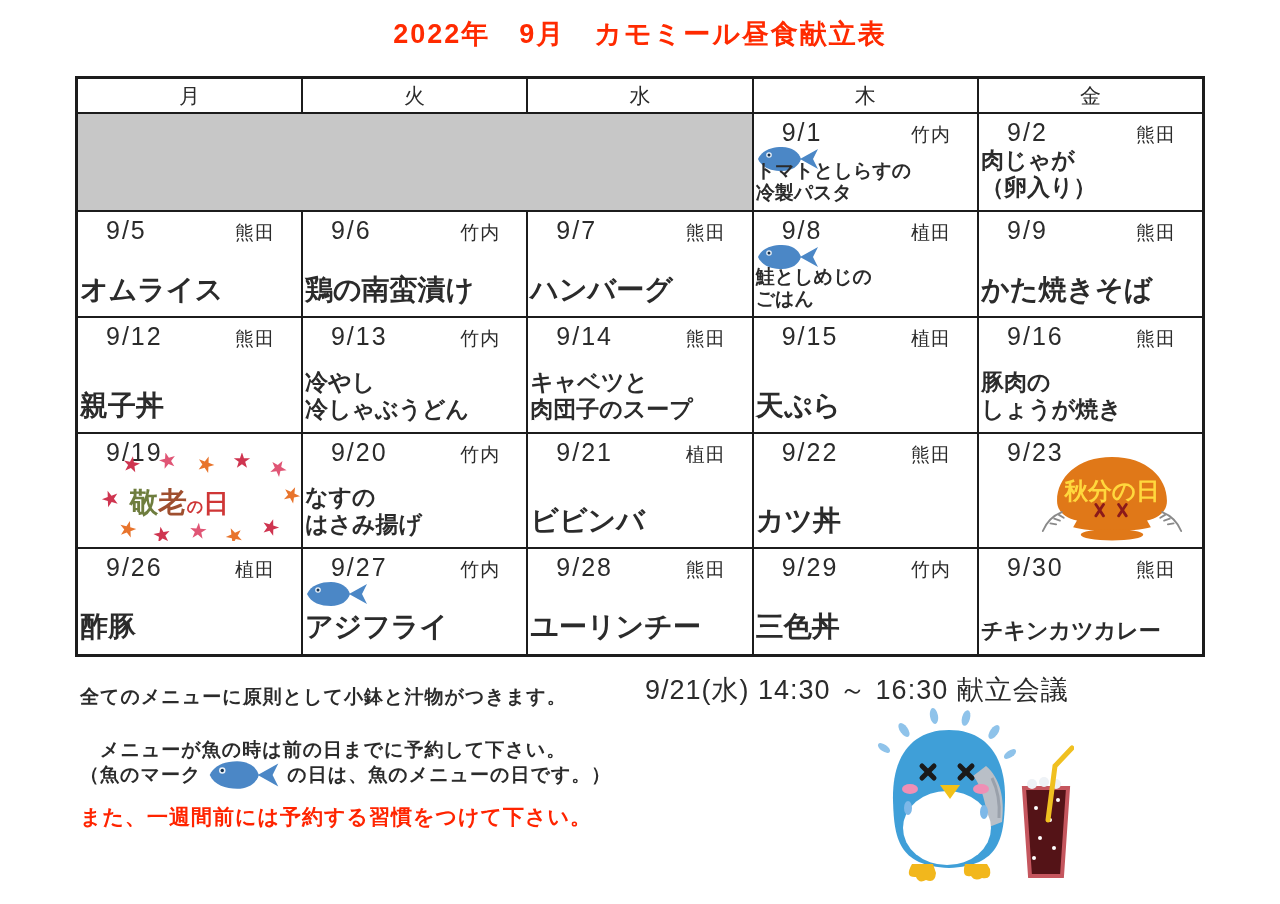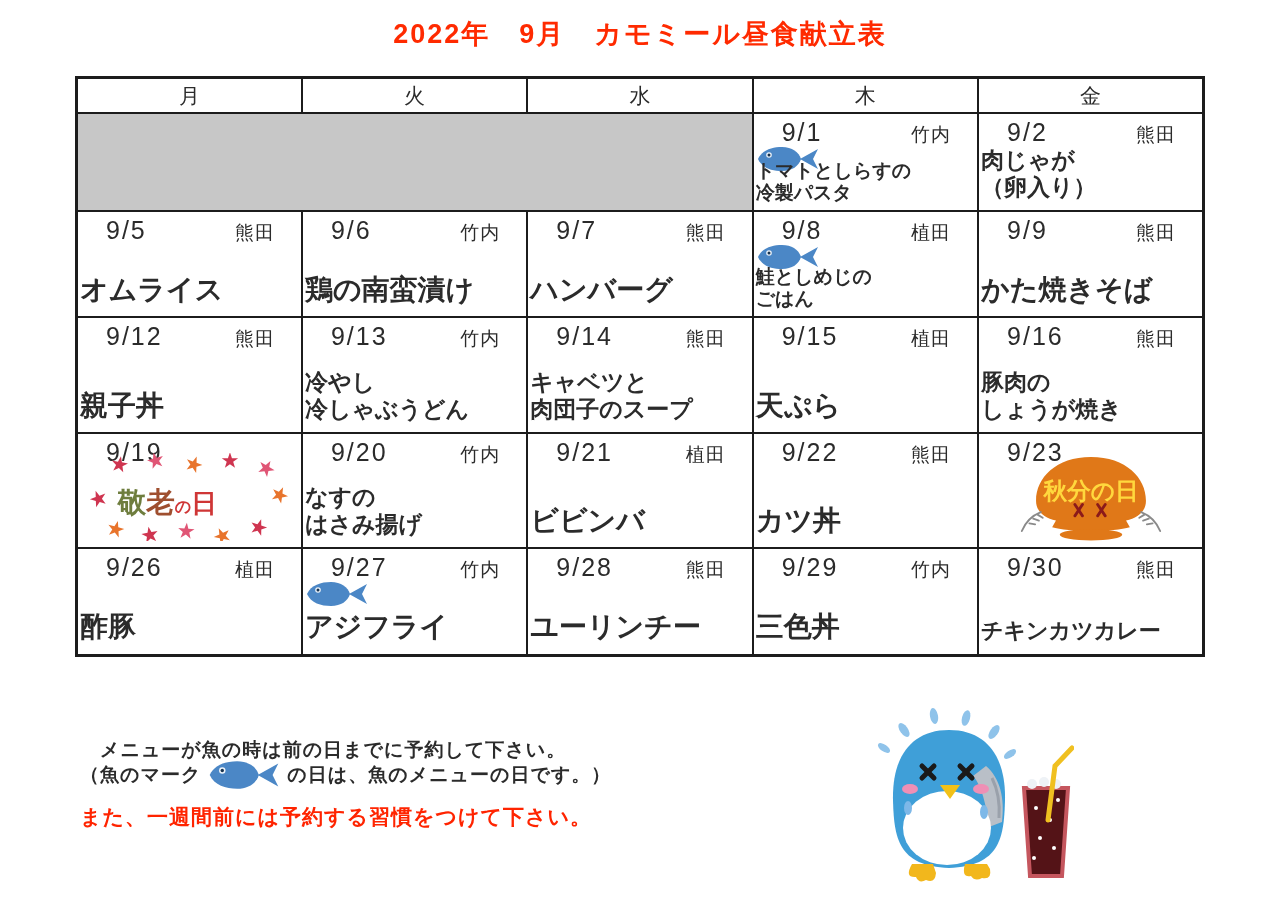--- a/index.html
+++ b/index.html
@@ -25,21 +25,21 @@
   .staff{position:absolute;right:26px;top:4px;font-size:19px;letter-spacing:1px;}
   .menu{
     position:absolute;left:2px;right:2px;bottom:10px;text-align:left;
     font-weight:bold;line-height:1.15;color:#2b2b2b;
   }
   .m28{font-size:28px;}
   .m23{font-size:23px;}
   .m22{font-size:22px;}
   .m19{font-size:19px;bottom:6px;}
   .cell-fish{position:absolute;left:2px;top:31px;width:64px;height:28px;}
-  .holiday-art{position:absolute;left:0;right:0;bottom:2px;text-align:center;}
+  .holiday-art{position:absolute;left:0;right:0;bottom:2px;text-align:right;}
   .notes-note1{position:absolute;left:80px;top:684px;font-size:19px;font-weight:bold;letter-spacing:1px;}
   .notes-meeting{position:absolute;left:645px;top:672px;font-size:27px;letter-spacing:1px;}
   .notes-fish1{position:absolute;left:80px;top:737px;font-size:19px;font-weight:bold;letter-spacing:1px;margin-left:20px;}
   .notes-fish2{position:absolute;left:80px;top:757px;font-size:19px;font-weight:bold;letter-spacing:1px;
     display:flex;align-items:center;height:36px;}
   .note-fish{width:86px;height:32px;display:inline-block;}
   .notes-red{position:absolute;left:80px;top:803px;font-size:21px;font-weight:bold;
     color:var(--note_red);line-height:1.35;letter-spacing:1px;}
   .penguin-wrap{position:absolute;left:834px;top:708px;width:240px;height:180px;}
 </style>
@@ -214,20 +214,22 @@
             <div class="menu m28">三色丼</div>
           </td>
           <td class="day-cell">
             <div class="cell-top"><span class="date">9/30</span><span class="staff">熊田</span></div>
             <div class="menu m22">チキンカツカレー</div>
           </td>
         </tr>
       </tbody>
   </table>
 
+  <div class="notes-note1">全てのメニューに原則として小鉢と汁物がつきます。</div>
+  <div class="notes-meeting">9/21(水) 14:30 ～ 16:30 献立会議</div>
   <div class="notes-fish1">メニューが魚の時は前の日までに予約して下さい。</div>
   <div class="notes-fish2">
     <span>（魚のマーク</span>
     <span class="note-fish">
       <svg viewBox="0 0 64 28" width="100%" height="100%">
         <path d="M2,14 C6,5 16,2 26,2 C36,2 43,7 45,14 C43,21 36,26 26,26 C16,26 6,23 2,14 Z" fill="var(--fish_blue)"></path>
         <path d="M44,14 L62,4 L57,14 L62,24 Z" fill="var(--fish_blue)"></path>
         <circle cx="13" cy="10" r="2.8" fill="#eef4fa"></circle>
           <circle cx="13" cy="10" r="1.5" fill="#16324f"></circle>
       </svg>

